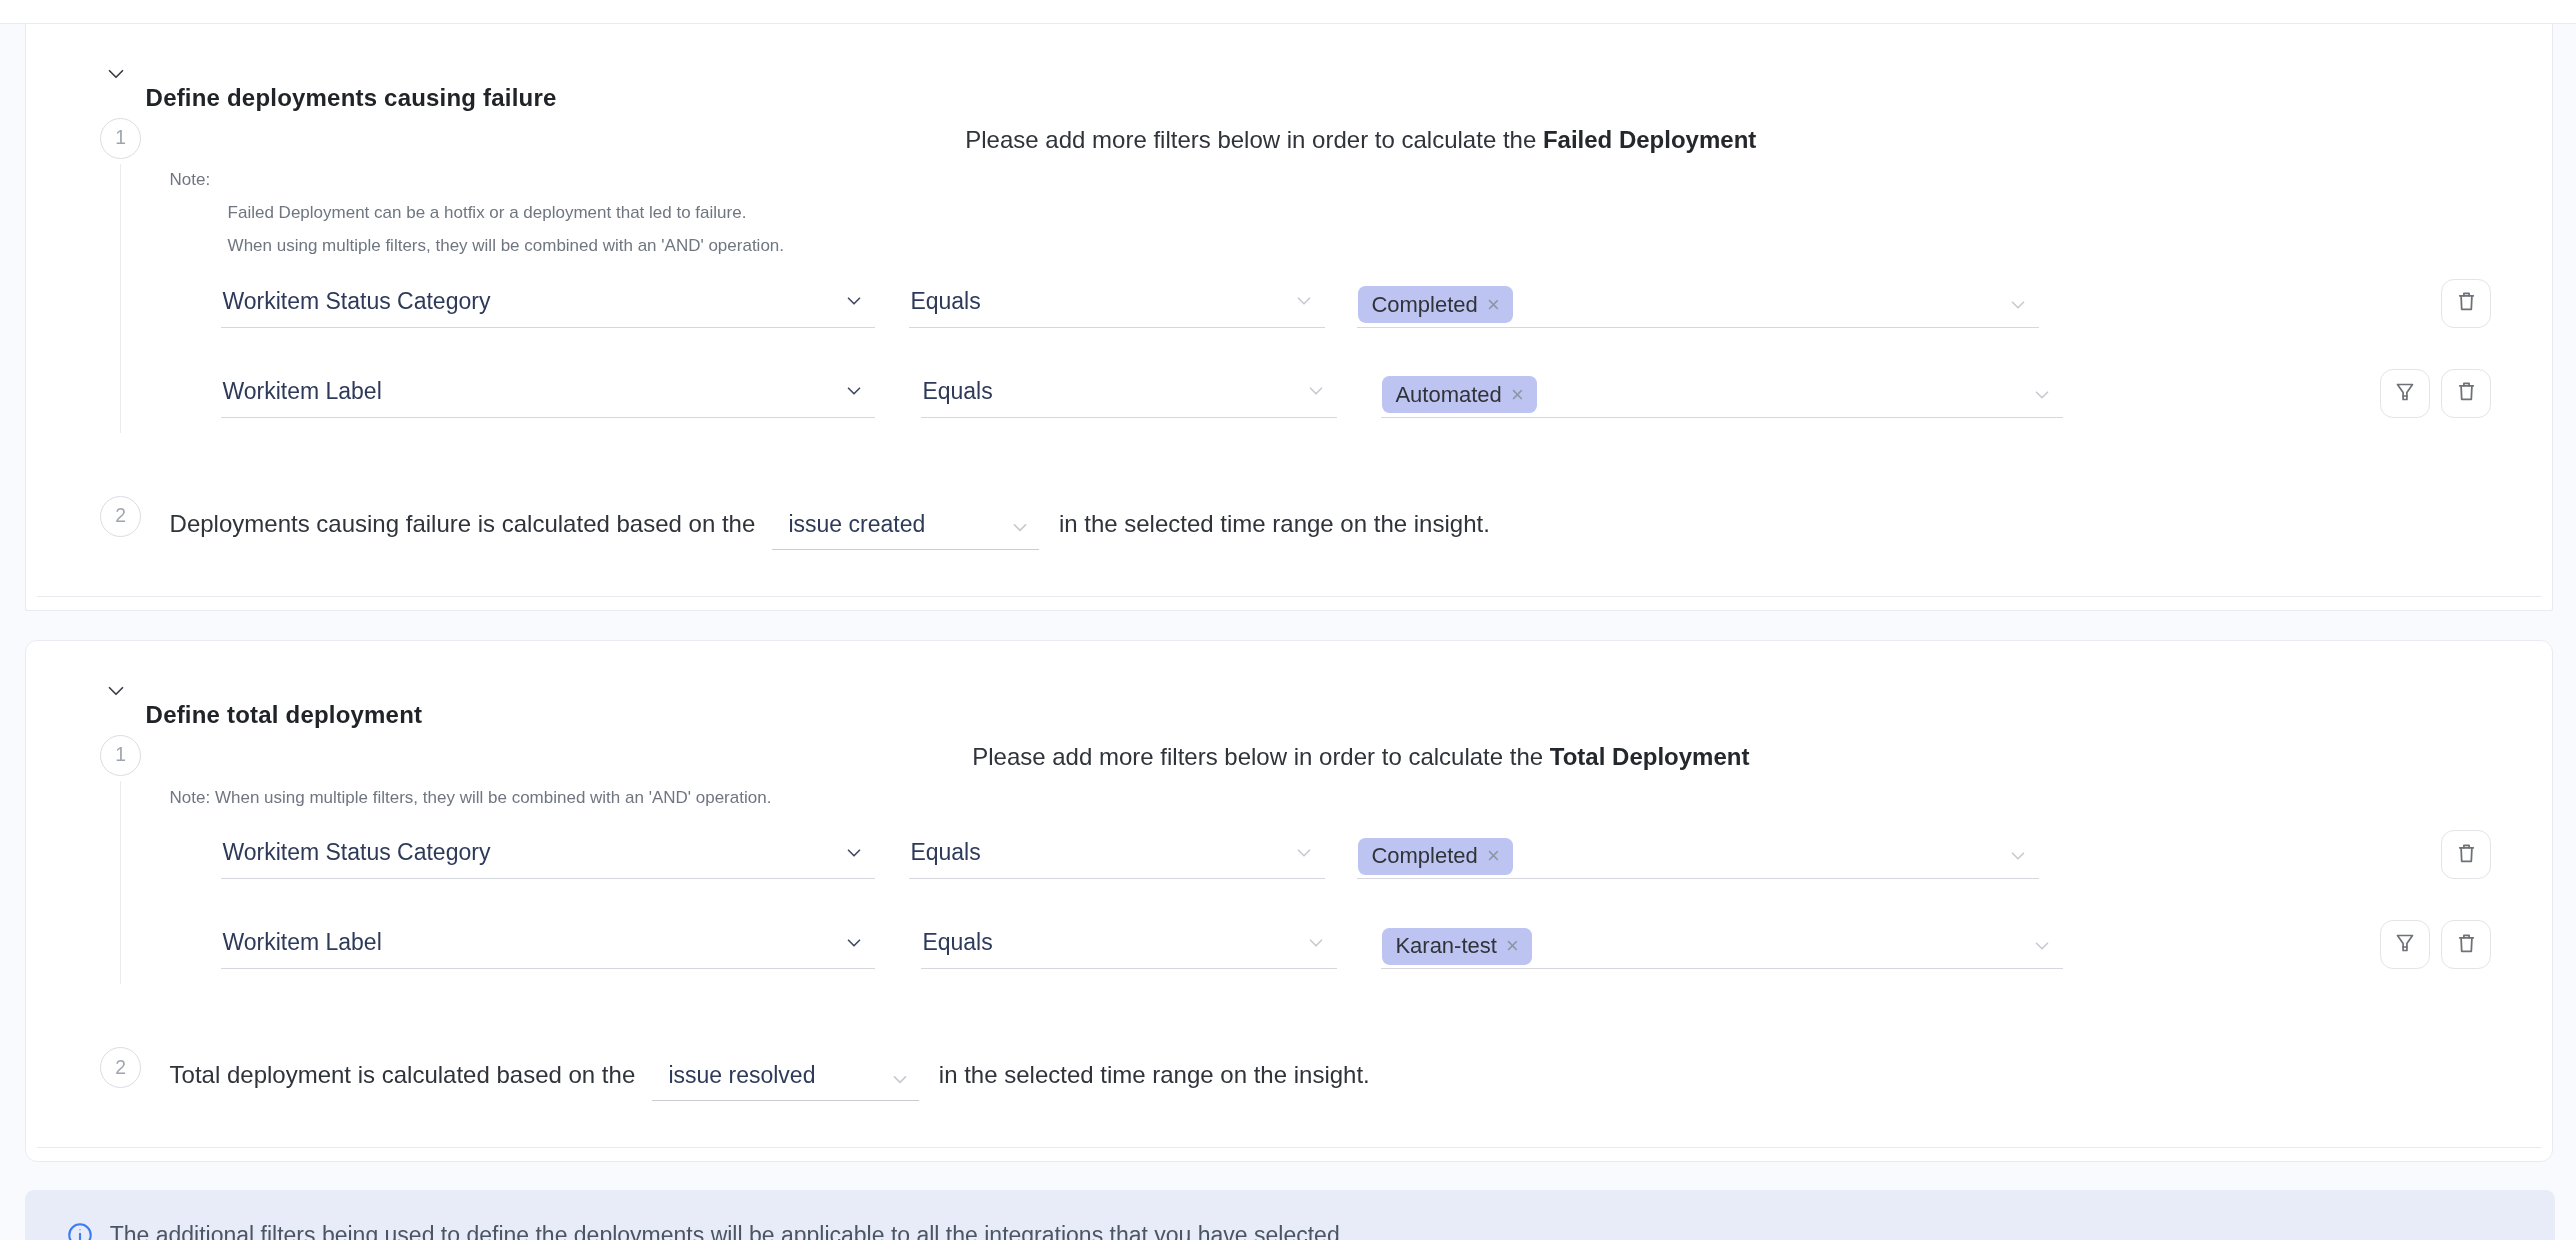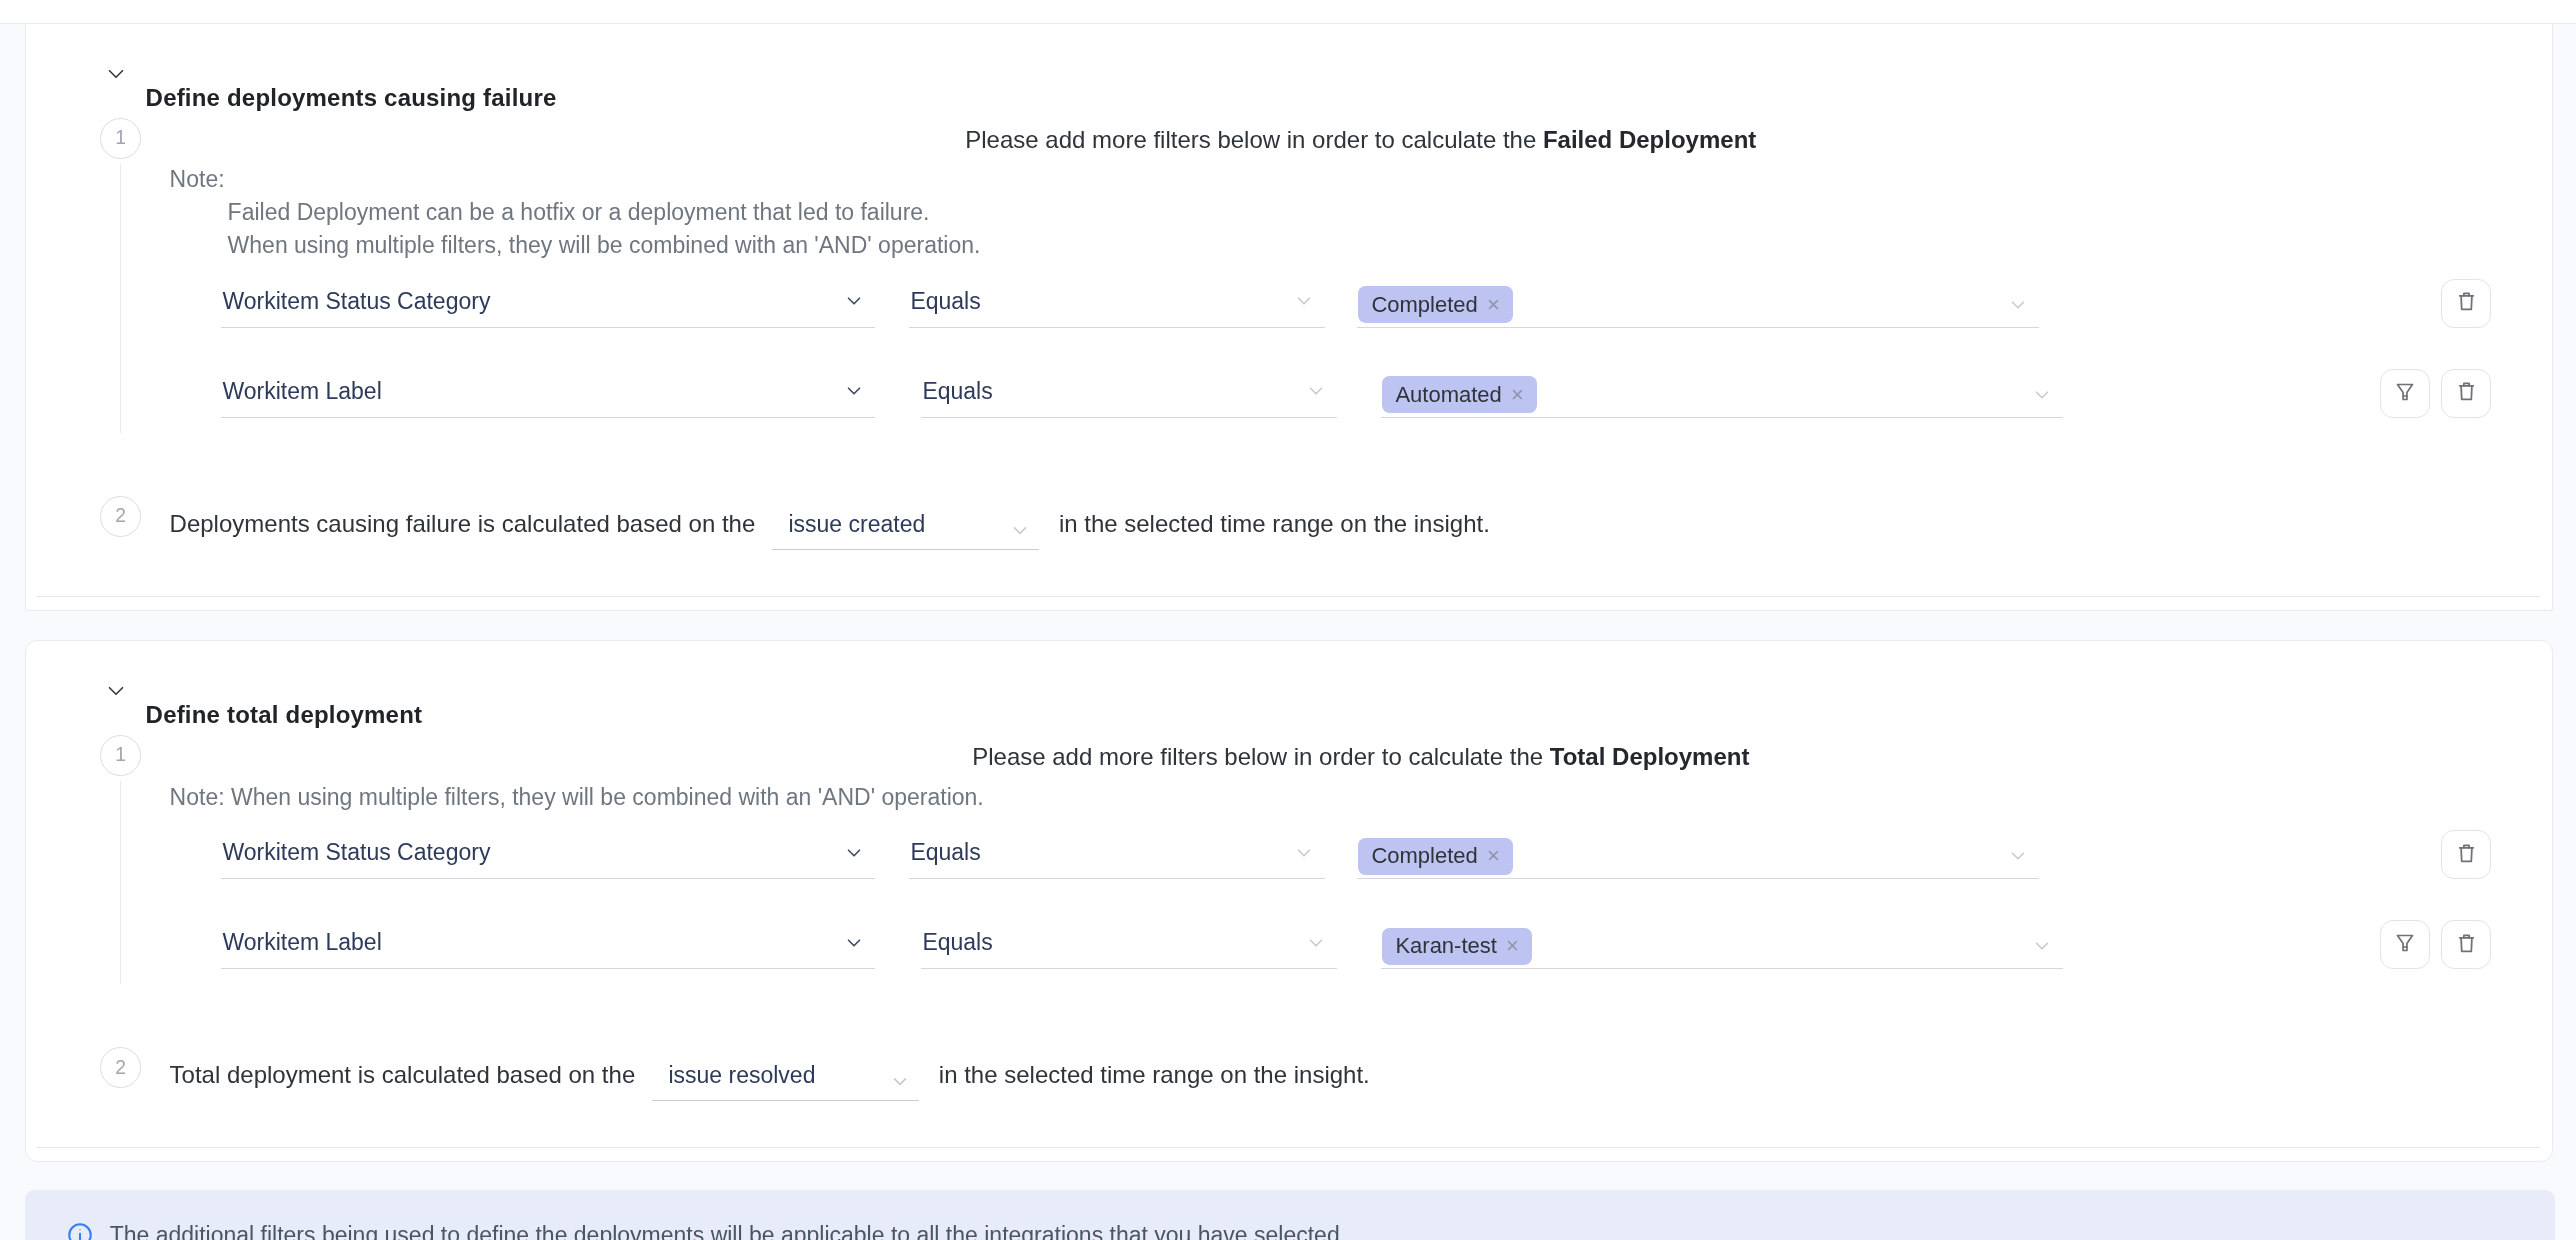--- a/index.html
+++ b/index.html
@@ -36,21 +36,21 @@
     width: 41px; height: 41px; border: 1.8px solid #dbdde2; border-radius: 50%;
     display: flex; align-items: center; justify-content: center;
     font-size: 19.3px; color: #a0a5ad; flex: none; background: #fff;
   }
   .rail { width: 1.8px; background: #eaebef; flex: 1; margin-top: 5.5px; }
   .step-body { flex: 1; padding-top: 5.5px; min-width: 0; }
 
   .lead { font-size: 24px; color: #2f333a; line-height: 33px; text-align: center; }
   .lead b { font-weight: 700; color: #24272c; }
 
-  .note-block { margin-top: 7.4px; color: #6f7680; font-size: 23px; line-height: 33px; }
+  .note-block { margin-top: 7.4px; color: #6f7680; font-size: 17px; line-height: 33px; }
   .note-indent { margin-left: 58px; }
 
   .filter-rows { margin-top: 16.6px; }
   .filter-row { display: flex; align-items: flex-end; margin-bottom: 41px; }
   .filter-row:last-child { margin-bottom: 15px; gap: 12px; }
 
   .field {
     border-bottom: 0.9px solid #d5d7dc;
     display: flex; justify-content: space-between; align-items: center;
     padding: 0 9.2px 12px 1.8px;
@@ -73,21 +73,21 @@
   .row-actions { margin-left: auto; margin-right: 61px; display: flex; gap: 11px; align-self: center; }
   .icon-btn {
     width: 50px; height: 49px; border: 0.9px solid #e2e4e8; border-radius: 13px;
     background: #ffffff; display: flex; align-items: center; justify-content: center;
     color: #6e7177; cursor: pointer;
   }
 
   .step2 { margin-top: 63px; }
   .sentence { font-size: 24px; color: #2f333a; display: flex; align-items: baseline; padding-top: 8.3px; }
   .inline-select {
-    display: inline-flex; justify-content: space-between; align-items: flex-end;
+    display: inline-flex; justify-content: space-between; align-items: center;
     width: 267px; margin: 0 20px 0 16.6px; padding: 0 7.4px 11px 16.6px;
     border-bottom: 0.9px solid #c9ccd2; color: #2e3a59; font-size: 23px;
     transform: translateY(0);
   }
   .inline-select .chev-light svg { transform: translateY(3.7px); }
 
   .divider { border-top: 0.9px solid #e8e9ee; margin: 46px 11px 0 11px; }
   .card-bottom-pad { height: 13px; }
 
   .banner {

